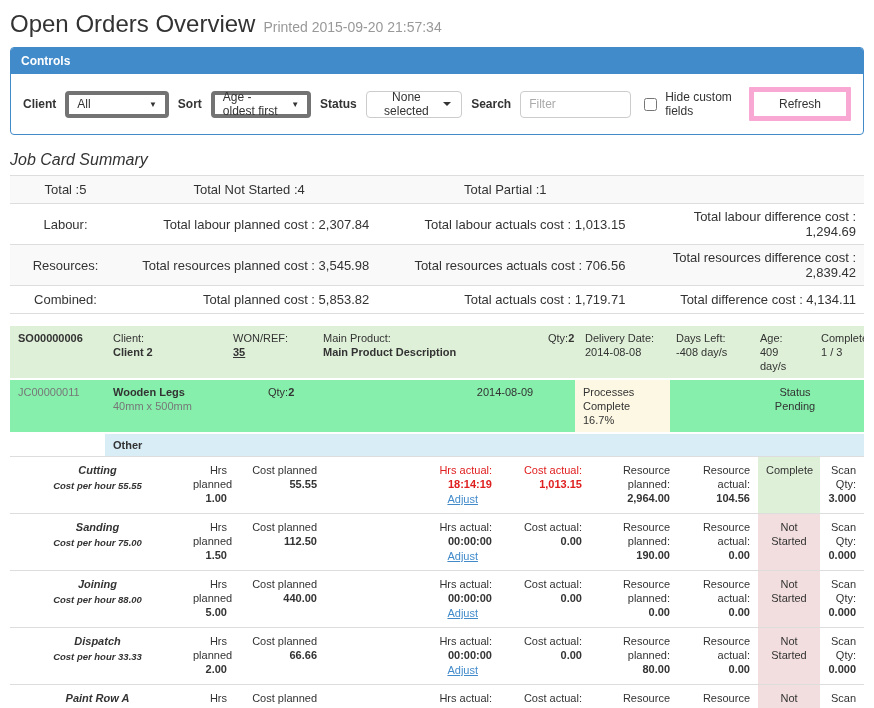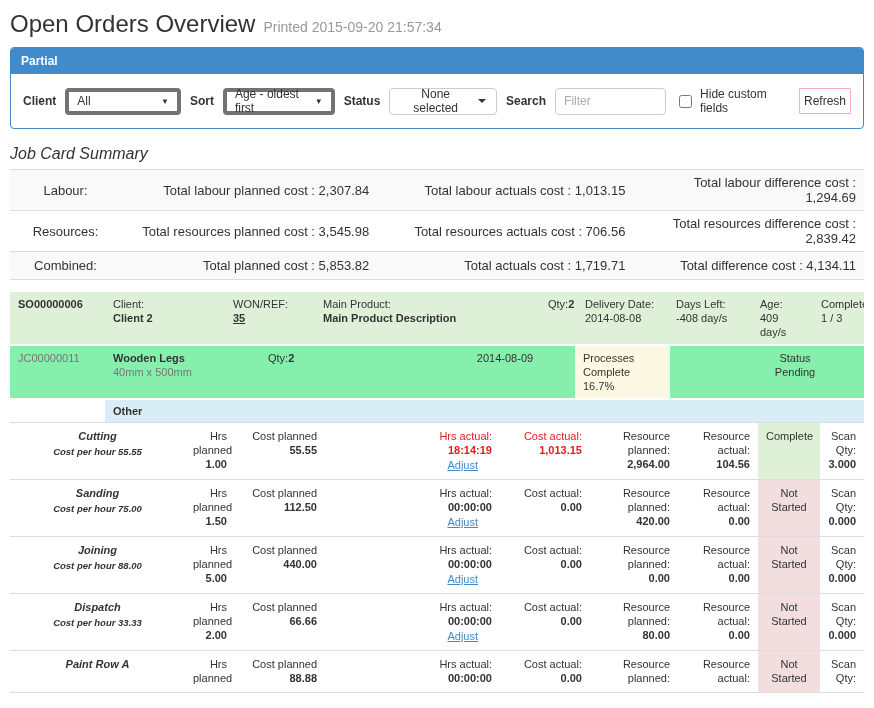--- a/index.html
+++ b/index.html
@@ -29,22 +29,22 @@
   .sel-client { width:122px; } .sel-sort { width:118px; }
   .dd-btn { display:flex; align-items:center; border:1px solid #ccc; border-radius:4px;
             background:#fff; height:27px; padding:0 10px; font-size:12px; color:#333; cursor:pointer; }
   .dd-caret { display:inline-block; width:0; height:0; margin-left:7px;
               border-left:4px solid transparent; border-right:4px solid transparent;
               border-top:4px solid #333; }
   .search-input { width:111px; height:27px; border:1px solid #ccc; border-radius:4px;
                   padding:0 8px; font-size:12px; font-family:"Liberation Sans",sans-serif; color:#333; }
   .search-input::placeholder { color:#aaa; }
   .chk-wrap { display:flex; align-items:center; gap:5px; }
-  .btn-refresh { margin-left:auto; border:1px solid #f9a8d4; border-radius:1px; background:#fff;
-                 padding:5px 4px; font-size:12px; color:#333; cursor:pointer;
+  .btn-refresh { margin-left:auto; border:5px solid #f9a8d4; border-radius:1px; background:#fff;
+                 padding:5px 25px; font-size:12px; color:#333; cursor:pointer;
                  font-family:"Liberation Sans",sans-serif; }
 
   
   .section-heading { font-size:16px; margin:16px 0 6px;font-style:italic; }
   .summary-table { width:100%; border-collapse:collapse; font-size:13px; border-top:1px solid #ddd;
                    table-layout:fixed; }
   .summary-table td { border-bottom:1px solid #ddd; padding:5px 8px; height:28px; }
   .summary-table tr:nth-child(odd) { background:#f9f9f9; }
 
   
@@ -75,21 +75,21 @@
   .status-notstarted { background:#f2dede; }
 </style>
 </head>
 <body>
 
 <div class="page-header">
   <span class="page-title">Open Orders Overview</span><span class="printed">Printed 2015-09-20 21:57:34</span>
 </div>
 
 <div class="panel">
-  <div class="panel-heading">Partial</div>
+  <div class="panel-heading">Controls</div>
   <div class="panel-body">
     <span class="ctl-label">Client</span>
     <div class="fake-select sel-client">
       <span>All</span>
       <span class="sel-caret">▼</span>
     </div>
     <span class="ctl-label">Sort</span>
     <div class="fake-select sel-sort">
       <span>Age - oldest first</span>
       <span class="sel-caret">▼</span>
@@ -112,20 +112,26 @@
 <div class="section-heading">Job Card Summary</div>
 
 <table class="summary-table">
   <colgroup>
       <col style="width:13%">
       <col style="width:30%">
       <col style="width:30%">
       <col style="width:27%">
     </colgroup>
   <tbody>
+      <tr>
+    <td class="c">Total :5</td>
+    <td class="c">Total Not Started :4</td>
+    <td class="c">Total Partial :1</td>
+    <td></td>
+  </tr>
   <tr>
     <td class="c">Labour:</td>
     <td class="r">Total labour planned cost : 2,307.84</td>
     <td class="r">Total labour actuals cost : 1,013.15</td>
     <td class="r">Total labour difference cost : 1,294.69</td>
   </tr>
   <tr>
     <td class="c">Resources:</td>
     <td class="r">Total resources planned cost : 3,545.98</td>
     <td class="r">Total resources actuals cost : 706.56</td>
@@ -297,21 +303,21 @@
       <div class="lbl">Hrs actual:</div>
       <div class="val">00:00:00</div>
       <div class="adjust"><a href="#">Adjust</a></div>
     </td>
     <td class="r">
       <div class="lbl">Cost actual:</div>
       <div class="val">0.00</div>
     </td>
     <td class="r">
       <div class="lbl">Resource planned:</div>
-      <div class="val">420.00</div>
+      <div class="val">190.00</div>
     </td>
     <td class="r">
       <div class="lbl">Resource actual:</div>
       <div class="val">0.00</div>
     </td>
     <td class="c status-notstarted">
       <div>Not Started</div>
     </td>
     <td class="r">
       <div class="lbl">Scan Qty:</div>

